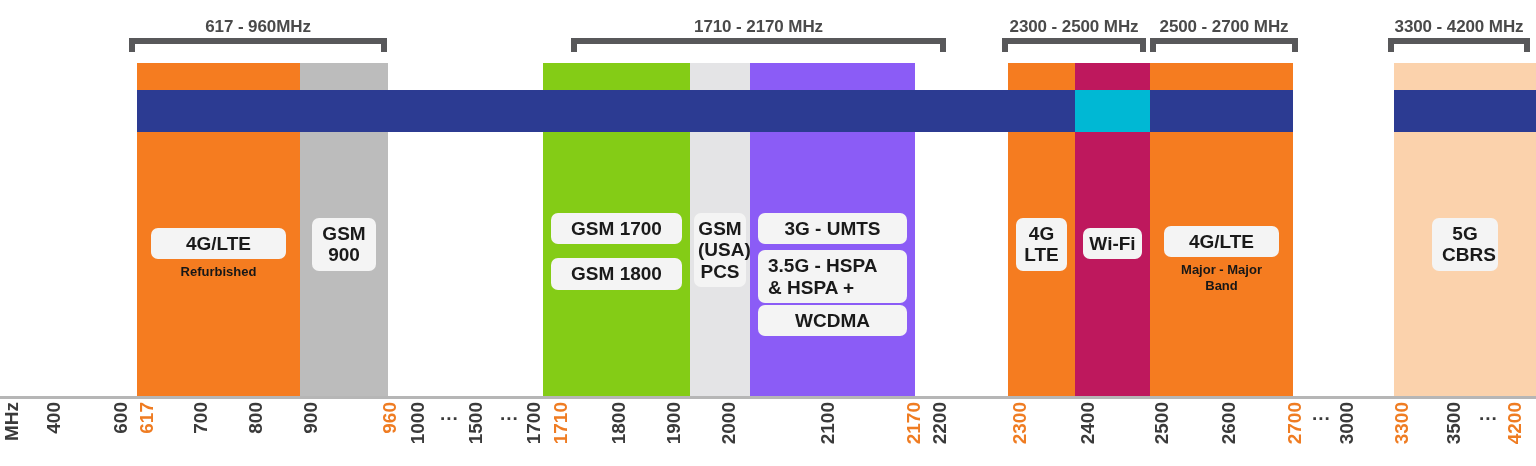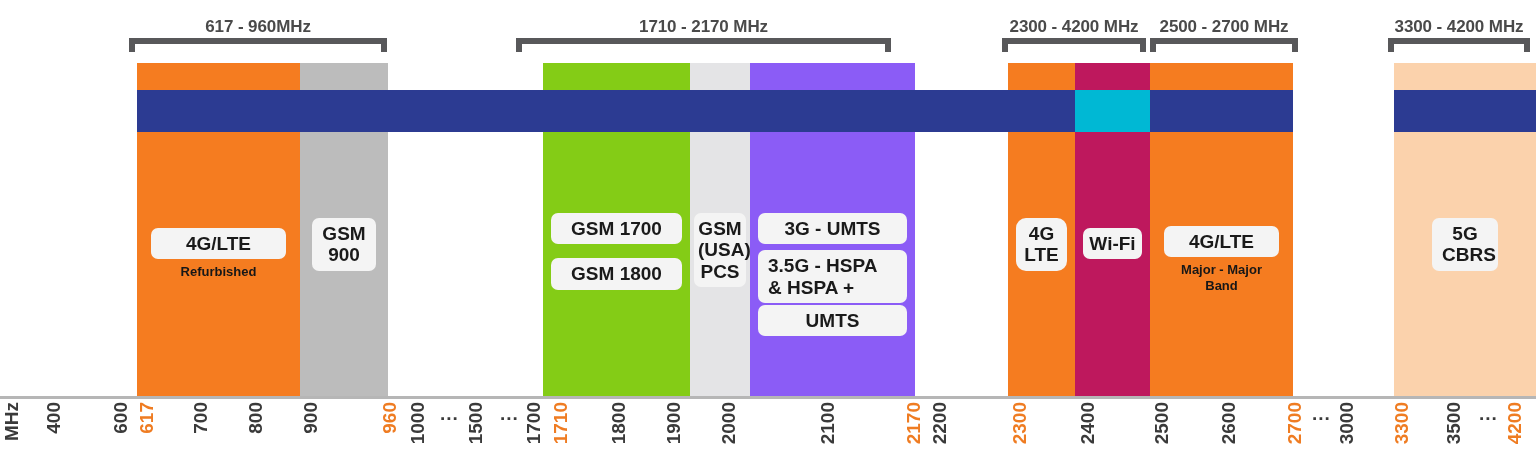--- a/index.html
+++ b/index.html
@@ -63,27 +63,27 @@
 </head>
 <body>
 
 <div id="stage">
 
   <div class="bracket" style="left:129px;top:14px;width:258px;height:38px;">
     <div class="bk-label">617 - 960MHz</div>
     <div class="bk-shape"></div>
   </div>
 
-  <div class="bracket" style="left:516px;top:14px;width:375px;height:38px;">
+  <div class="bracket" style="left:571px;top:14px;width:375px;height:38px;">
     <div class="bk-label">1710 - 2170 MHz</div>
     <div class="bk-shape"></div>
   </div>
 
   <div class="bracket" style="left:1002px;top:14px;width:144px;height:38px;">
-    <div class="bk-label">2300 - 4200 MHz</div>
+    <div class="bk-label">2300 - 2500 MHz</div>
     <div class="bk-shape"></div>
   </div>
 
   <div class="bracket" style="left:1150px;top:14px;width:148px;height:38px;">
     <div class="bk-label">2500 - 2700 MHz</div>
     <div class="bk-shape"></div>
   </div>
 
   <div class="bracket" style="left:1388px;top:14px;width:142px;height:38px;">
     <div class="bk-label">3300 - 4200 MHz</div>
@@ -117,27 +117,27 @@
 (USA)
 PCS</span>
     </div>
   </div>
 
   <div class="bar" style="left:750px;top:63px;width:165px;height:334px;background:#8b5cf6;">
     <div class="stack" style="top:150px;padding:0 8px;">
       <span class="lbl-pill" style="margin-bottom:6px;">3G - UMTS</span>
       <span class="lbl-pill" style="margin-bottom:2px;text-align:left;">3.5G - HSPA
 &amp; HSPA +</span>
-      <span class="lbl-pill">UMTS</span>
+      <span class="lbl-pill">WCDMA</span>
     </div>
   </div>
 
   <div class="bar" style="left:1008px;top:63px;width:67px;height:334px;background:#f57c20;">
     <div class="stack" style="top:155px;padding:0 8px;">
-      <span class="lbl-pill" style="padding:5px 4px;border-radius:10px;">4G
+      <span class="lbl-pill" style="padding:5px 4px;">4G
 LTE</span>
     </div>
   </div>
 
   <div class="bar" style="left:1075px;top:63px;width:75px;height:334px;background:#be185d;">
     <div class="stack" style="top:165px;padding:0 8px;">
       <span class="lbl-pill" style="padding:5px 6px;">Wi-Fi</span>
     </div>
   </div>
 

